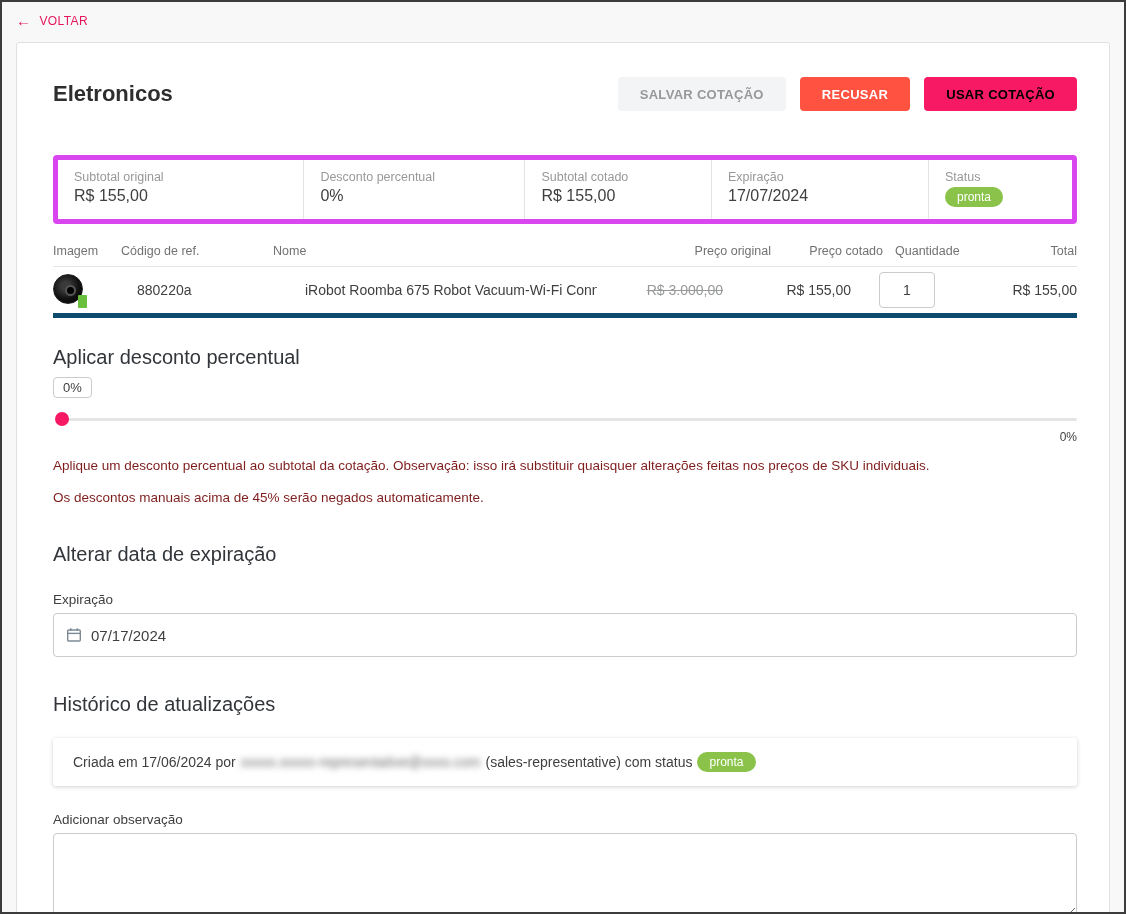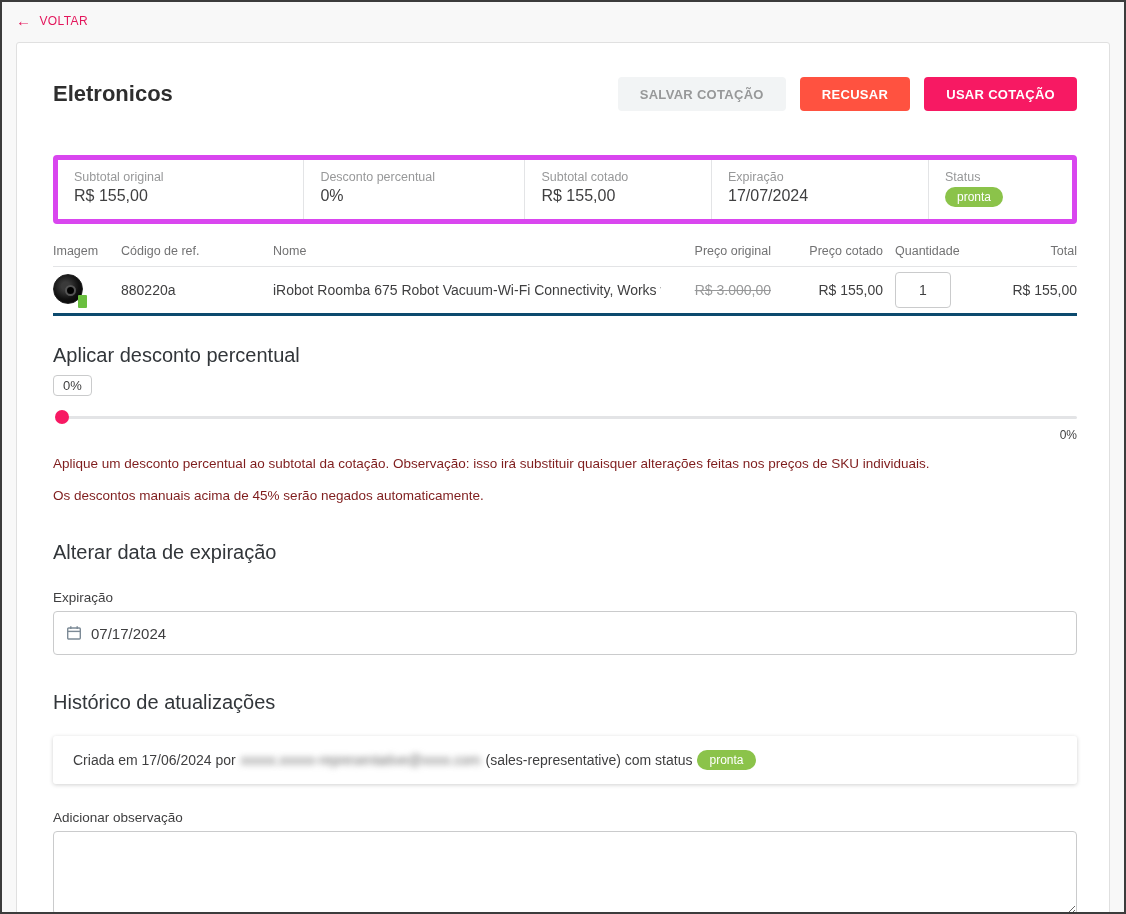--- a/index.html
+++ b/index.html
@@ -34,21 +34,21 @@
   .card-header { display:flex; align-items:center; justify-content:space-between; margin-top:10px; }
   .quote-name { font-size:22px; font-weight:bold; color:#2e2e2e; }
   .actions { display:flex; gap:14px; }
   .btn {
     border:none; border-radius:4px; height:34px; padding:0 22px;
     font-family:inherit; font-size:13px; font-weight:bold;
     letter-spacing:.3px; cursor:pointer; text-transform:uppercase;
   }
   .btn-ghost { background:#f2f4f5; color:#979899; }
   .btn-danger { background:#ff5240; color:#fff; }
-  .btn-primary { background:#f71963; color:#ffffff; }
+  .btn-primary { background:#f71963; color:#000000; }
 
   
   .summary {
     display:flex; border:5px solid #d946ef; border-radius:4px;
     margin-top:44px;
   }
   .summary-cell {
     padding:10px 16px 12px 16px; border-right:1px solid #e3e4e6;
   }
   .summary-cell:last-child { border-right:none; }
@@ -60,21 +60,21 @@
   .badge {
     display:inline-block; background:#8bc34a; color:#fff;
     font-size:12px; padding:3px 12px; border-radius:100px; margin-top:3px;
   }
 
   
   .items-table { margin-top:14px; }
   .tr { display:flex; align-items:center; }
   .thead { border-bottom:1px solid #e3e4e6; padding:6px 0 8px 0; }
   .thead .td { font-size:12.5px; color:#727273; }
-  .tbody-row { border-bottom:3px solid #0c4a6e; padding:5px 0; min-height:42px; }
+  .tbody-row { border-bottom:5px solid #0c4a6e; padding:5px 0; min-height:42px;gap:16px; }
   .tbody-row .td { font-size:14px; color:#3f3f40; }
   .td { padding:0 6px; }
   .col-img { flex:0 0 62px; padding-left:0; }
   .col-ref { flex:0 0 152px; }
   .col-name { flex:1; white-space:nowrap; overflow:hidden; }
   .col-po { flex:0 0 116px; text-align:right; }
   .col-pc { flex:0 0 112px; text-align:right; }
   .col-qty { flex:0 0 88px; }
   .col-total { flex:0 0 100px; text-align:right; padding-right:0; }
   .strike { color:#979899; text-decoration:line-through; }

